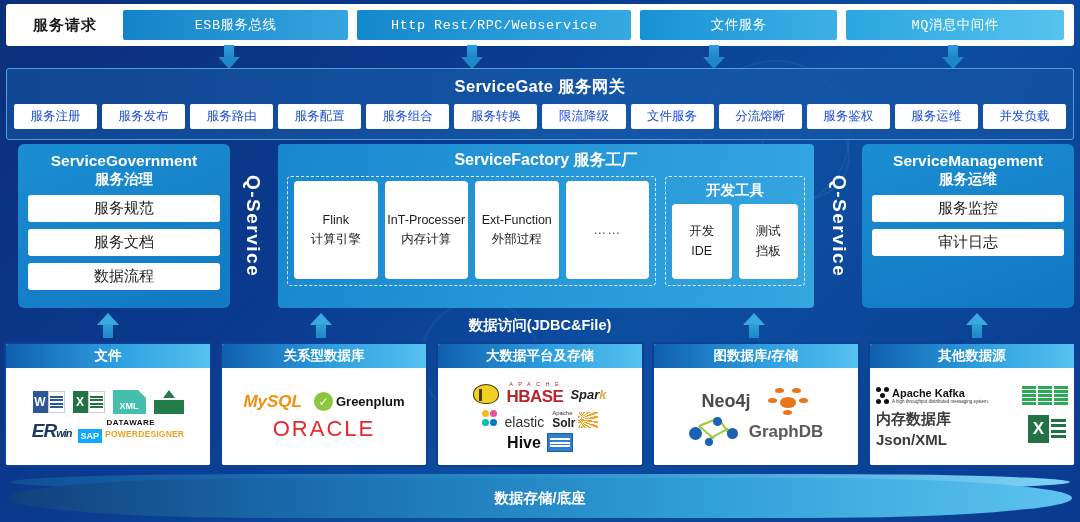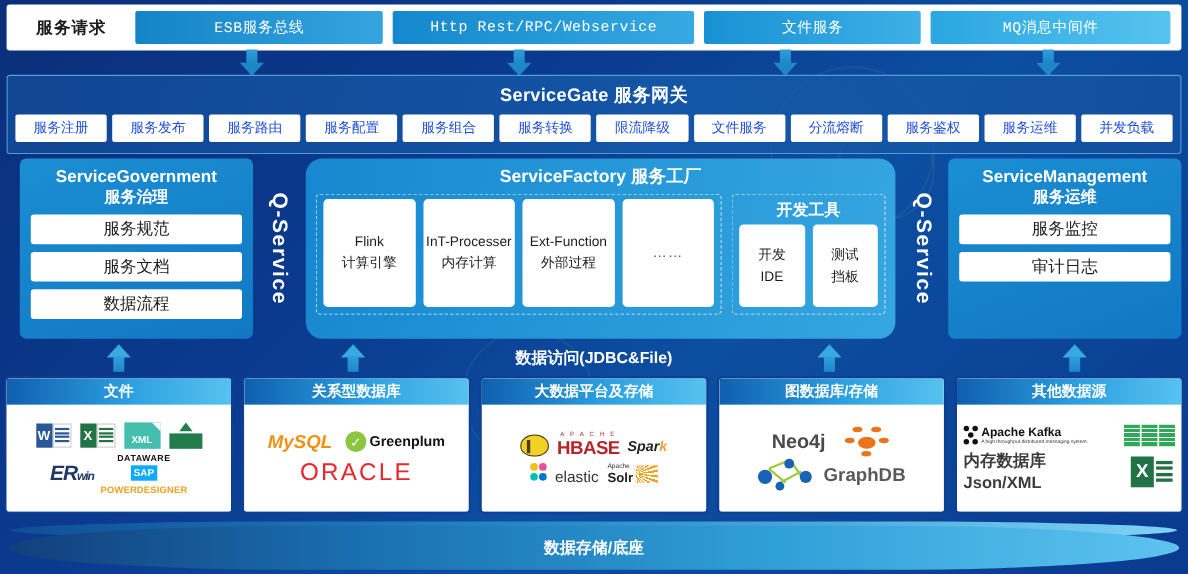--- a/index.html
+++ b/index.html
@@ -105,21 +105,21 @@
   }
   .qservice {
     width: 46px; display:flex; align-items:center; justify-content:center;
   }
   .qservice span {
     writing-mode: vertical-rl; color:#ffffff; font-weight:bold;
     font-size:19px; letter-spacing:1.5px;
   }
   .factory {
     flex: 1; background: linear-gradient(100deg,#1788cf 0%, #35a6e0 100%);
-    border-radius:15px; padding:6px 9px 18px 9px; margin: 0 2px;
+    border-radius:4px; padding:6px 9px 18px 9px; margin: 0 2px;
   }
   .factory-title {
     text-align:center; color:#ffffff; font-size:16px; font-weight:bold; margin-bottom:5px;
   }
   .factory-body { display:flex; gap:9px; height:110px; }
   .dashbox {
     border:1.5px dashed rgba(255,255,255,0.85); border-radius:4px;
     padding:4px 6px 6px 6px; display:flex; flex-direction:column;
   }
   .dashbox.engine { flex: 1; }
@@ -409,21 +409,21 @@
         <span class="xmlbox">XML</span>
         <span class="greenbox">
             <span class="tri"></span>
             <span class="bar"></span>
           </span>
       </div>
       <div class="logo-row" style="gap:6px;">
         <span class="erwin"><span>ER</span><small>win</small></span>
         <span style="display:flex;flex-direction:column;align-items:center;gap:2px;">
           <span class="dataware">DATAWARE</span>
-          <span style="display:flex;align-items:center;gap:3px;flex-direction:column;">
+          <span style="display:flex;align-items:flex-start;gap:3px;">
             <span class="sapbox">SAP</span>
             <span class="pdesigner">POWERDESIGNER</span>
           </span>
         </span>
       </div>
     </div>
   </div>
 
   <div class="src-card">
     <div class="src-head">关系型数据库</div>
@@ -458,20 +458,28 @@
             <i style="background:#00bfb3;left:0;top:9px;"></i><i style="background:#0077cc;left:8px;top:9px;"></i>
           </span><span>elastic</span>
         </span>
         <span style="display:flex;align-items:center;gap:2px;">
           <span style="display:flex;flex-direction:column;">
             <span style="font-size:6px;color:#333;">Apache</span>
             <span class="solr">Solr</span>
           </span>
           <span class="sun"></span>
         </span>
+      </div>
+      <div class="logo-row" style="gap:6px;">
+        <span class="hive-t">Hive</span>
+        <span class="hive-ico">
+            <i></i>
+            <i></i>
+            <i></i>
+          </span>
       </div>
     </div>
   </div>
 
   <div class="src-card">
     <div class="src-head">图数据库/存储</div>
     <div class="src-body" style="gap:0;">
       <div class="logo-row" style="gap:14px;">
         <span class="neo4j">Neo4j</span>
         <span class="gdb-g">

